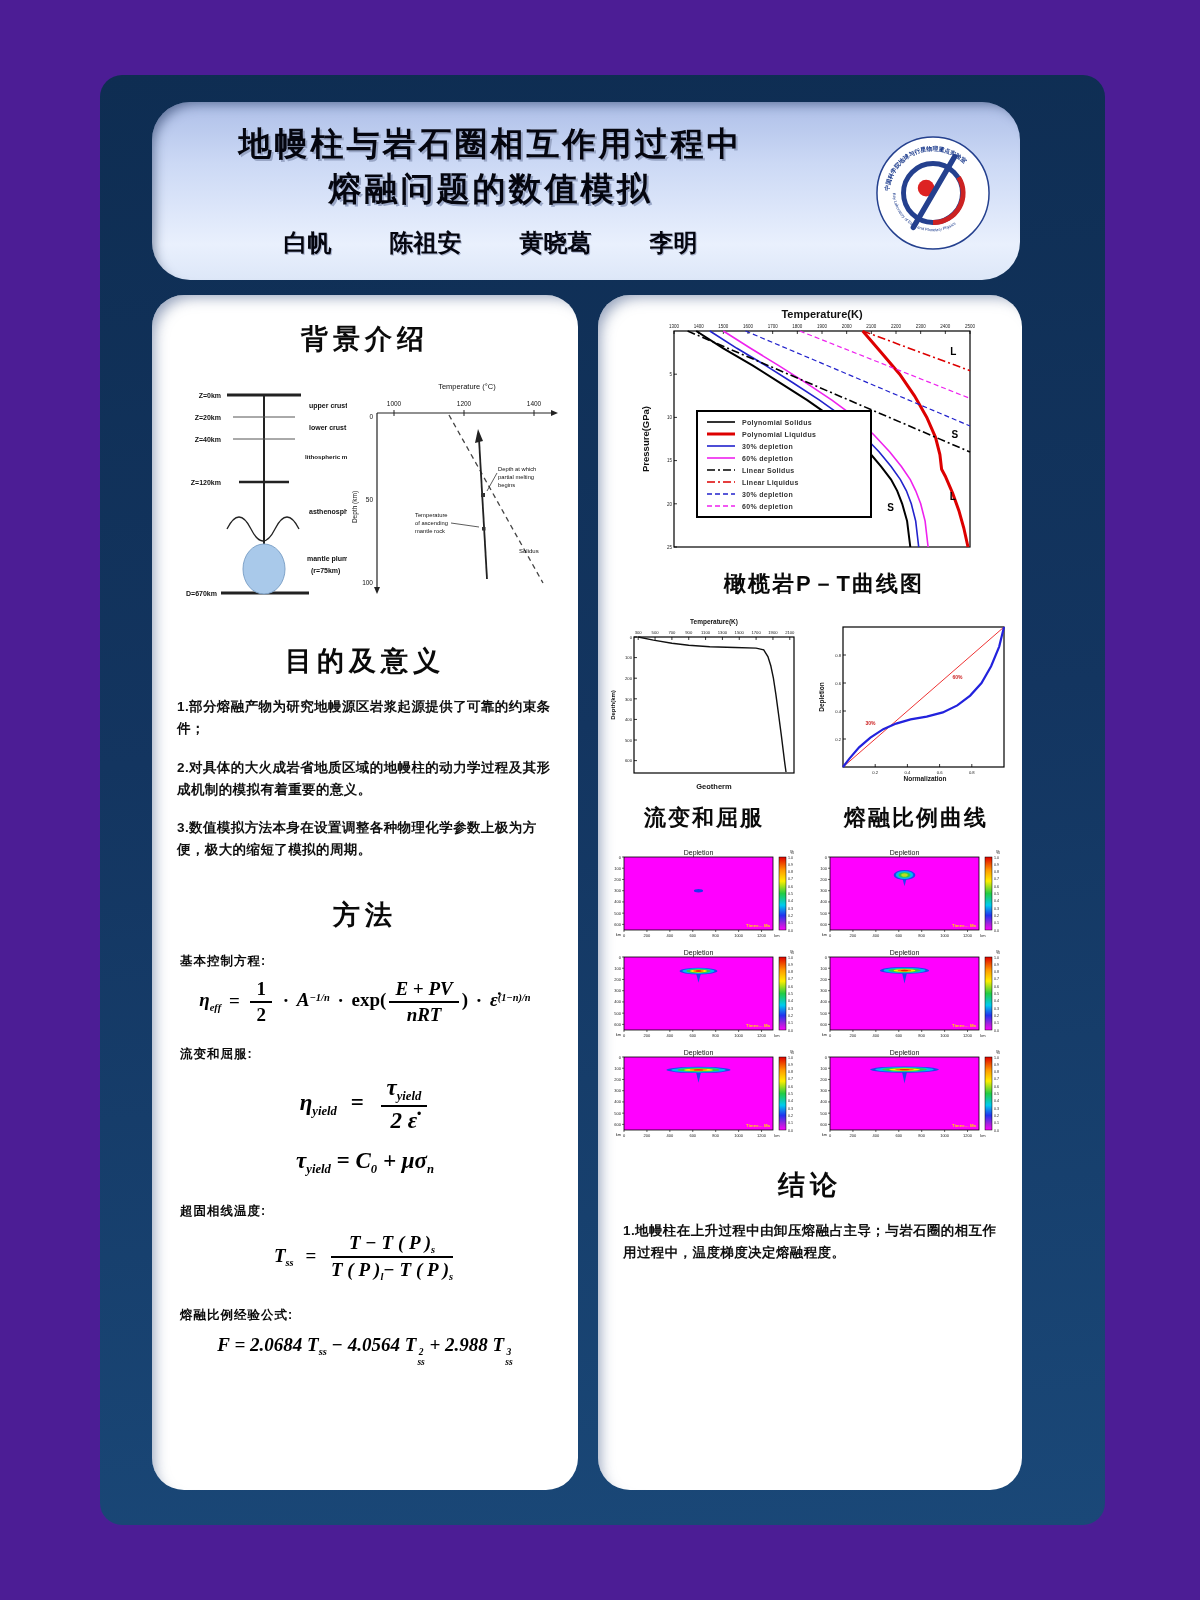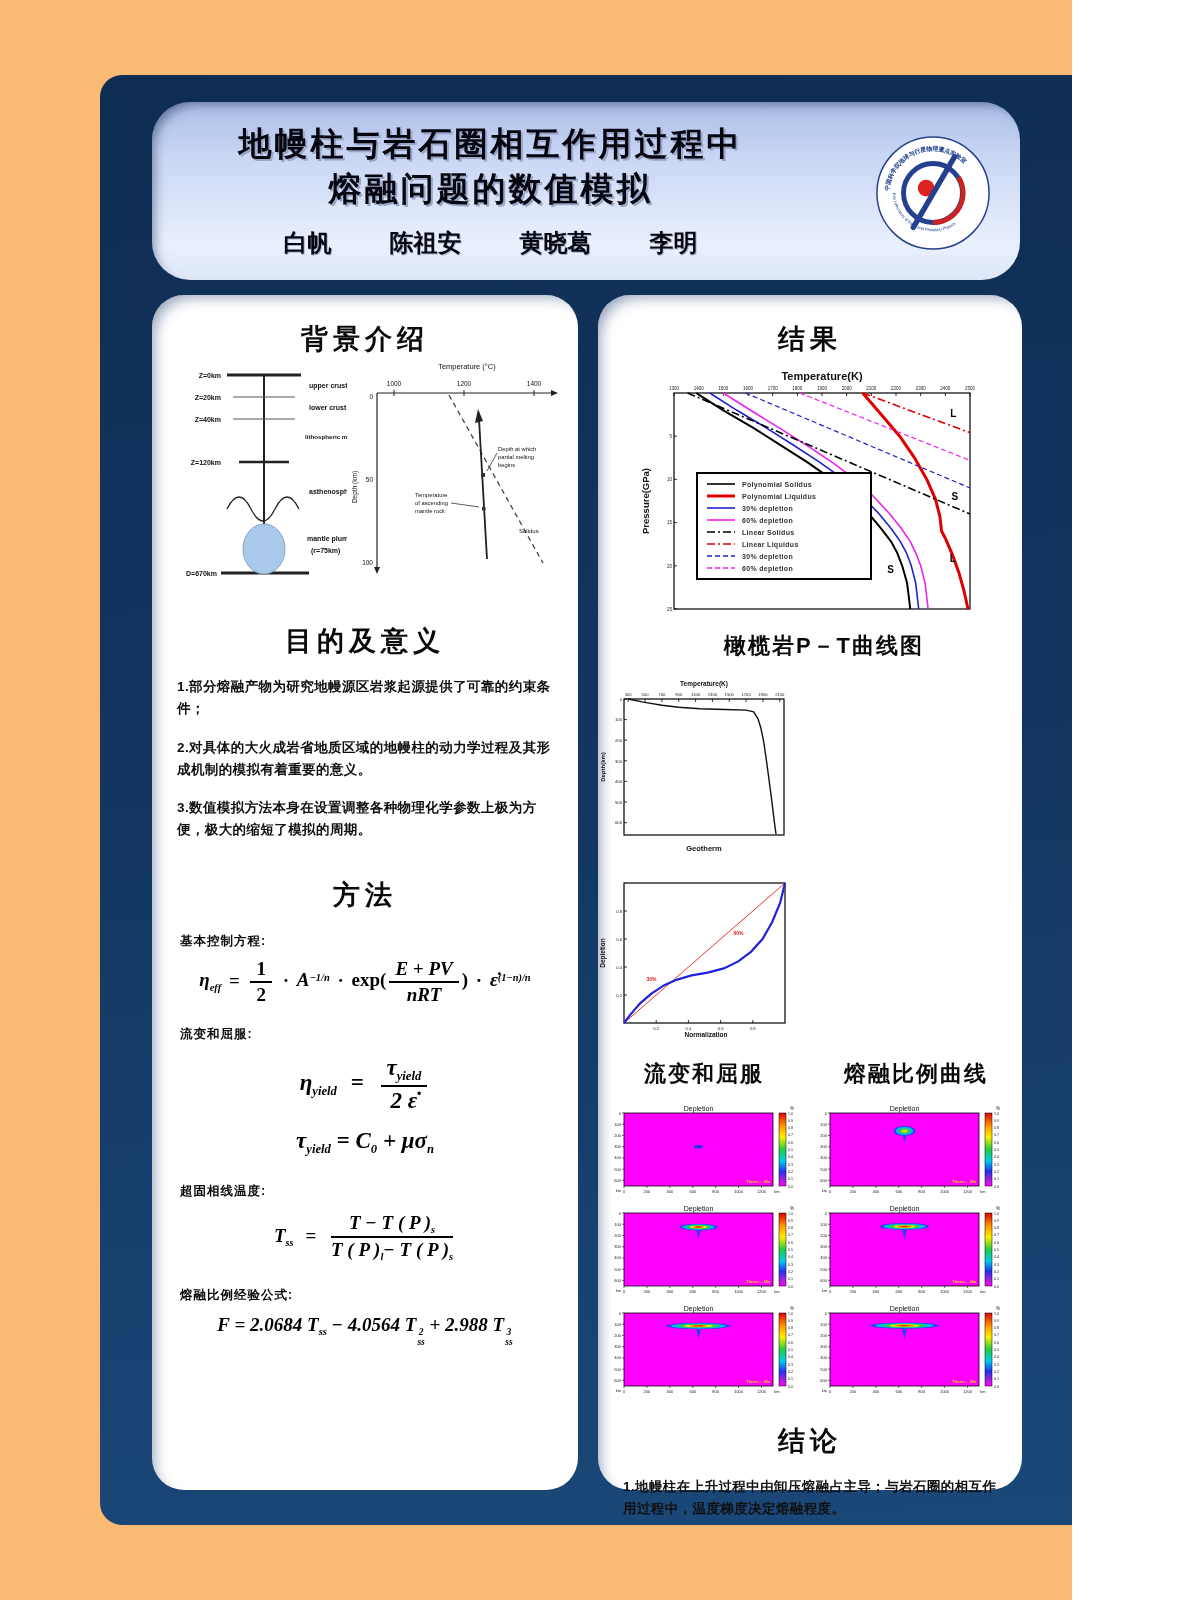--- a/index.html
+++ b/index.html
@@ -1,16 +1,16 @@
 <!DOCTYPE html>
 <html><head>
 <meta charset="utf-8">
 <style>
   html,body{margin:0;padding:0;background:#ffffff;}
-  .page{position:relative;width:1072px;height:1600px;background:#fdba74;overflow:hidden;
+  .page{position:relative;width:1200px;height:1600px;background:#4c1d95;overflow:hidden;
         font-family:"Liberation Sans",sans-serif;}
   .frame{position:absolute;left:100px;top:75px;width:1005px;height:1450px;border-radius:22px;
          background:linear-gradient(175deg,#0e2d52 0%,#133560 45%,#1a4878 100%);}
   
   .header-panel{position:absolute;left:52px;top:27px;width:868px;height:178px;border-radius:38px;
          background:linear-gradient(180deg,#aebfe8 0%,#ccd9f5 35%,#e9f0fd 80%,#dde7f8 100%);
          box-shadow:inset 7px 7px 12px -5px rgba(25,45,85,.55);}
   .header-text{position:absolute;left:0;top:20px;width:78%;text-align:center;}
   .poster-title{font-size:33px;font-weight:bold;color:#05060f;letter-spacing:3px;line-height:1.35;
          text-shadow:2px 2px 0 #99a6c6;}
@@ -23,28 +23,28 @@
   .panel-left{left:52px;width:426px;}
   .panel-right{left:498px;width:424px;}
   h2.sec{font-size:27px;font-weight:bold;color:#0a0a0a;text-align:center;letter-spacing:5px;
          margin:26px 0 0 0;}
   p.body-text{font-size:13.5px;font-weight:bold;color:#101010;line-height:1.62;margin:17px 25px 0 25px;
          letter-spacing:.4px;}
   .caption{font-size:22px;font-weight:bold;color:#0a0a0a;text-align:center;letter-spacing:2px;margin-top:6px;padding-left:28px;}
   .cap-row{display:flex;margin-top:8px;}
   .cap-row span{flex:1;text-align:center;font-size:22px;font-weight:bold;letter-spacing:2px;color:#0a0a0a;}
   
-  .bg-figs{display:flex;justify-content:center;}
+  .bg-figs{display:flex;justify-content:center;margin-top:20px;}
   .chart-wrap{position:relative;width:340px;margin:12px auto 0 auto;}
   .legend-box{position:absolute;left:56px;top:103px;width:176px;height:108px;border:2px solid #000;
          background:#fff;padding:4px 0 0 8px;box-sizing:border-box;}
   .lg-row{display:flex;align-items:center;height:12px;}
   .lg-row svg{margin-right:6px;}
   .lg-label{font-size:7px;color:#333;font-weight:bold;letter-spacing:.3px;}
-  .small-charts{display:flex;justify-content:center;gap:14px;margin-top:16px;flex-direction:column;}
+  .small-charts{display:flex;justify-content:center;gap:14px;margin-top:16px;}
   .dep-grid{display:grid;grid-template-columns:196px 196px;gap:4px 10px;justify-content:center;margin-top:14px;}
   
   .eq-label{font-size:12.5px;font-weight:bold;color:#0a0a0a;margin:20px 0 0 28px;letter-spacing:1px;}
   .eq{font-family:"Liberation Serif",serif;font-weight:bold;color:#000;text-align:center;margin-top:8px;}
   .eq i{font-style:italic;}
   .eq .rm{font-style:normal;}
   .op{margin:0 3px;}
   .frac{display:inline-block;vertical-align:middle;text-align:center;margin:0 3px;}
   .frac .num{display:block;border-bottom:2px solid #000;padding:0 6px 1px 6px;}
   .frac .den{display:block;padding-top:1px;}
@@ -222,21 +222,20 @@
           </span>
         <i>+ 2.988</i>
         <i>T</i><span class="stack">
             <span>3</span>
             <span>ss</span>
           </span>
       </div>
     </div>
 
     <div class="panel panel-right">
-      <h2 class="sec">结果</h2>
 
       <div class="chart-wrap">
         <svg width="340" height="252">
           <text x="182" y="11" font-size="11" font-weight="bold" text-anchor="middle" fill="#111">Temperature(K)</text>
           <text transform="rotate(-90 9 132)" x="9" y="132" font-size="9.5" font-weight="bold" text-anchor="middle" fill="#111">Pressure(GPa)</text>
         <rect x="34" y="24" width="296" height="216" fill="none" stroke="#000" stroke-width="1.2"></rect>
             <line x1="34" y1="24" x2="34" y2="27" stroke="#000" stroke-width="0.8"></line>
             <text x="34" y="21" font-size="4.5" text-anchor="middle" fill="#222">1300</text>
             <line x1="58.666666666666664" y1="24" x2="58.666666666666664" y2="27" stroke="#000" stroke-width="0.8"></line>
             <text x="58.666666666666664" y="21" font-size="4.5" text-anchor="middle" fill="#222">1400</text>

